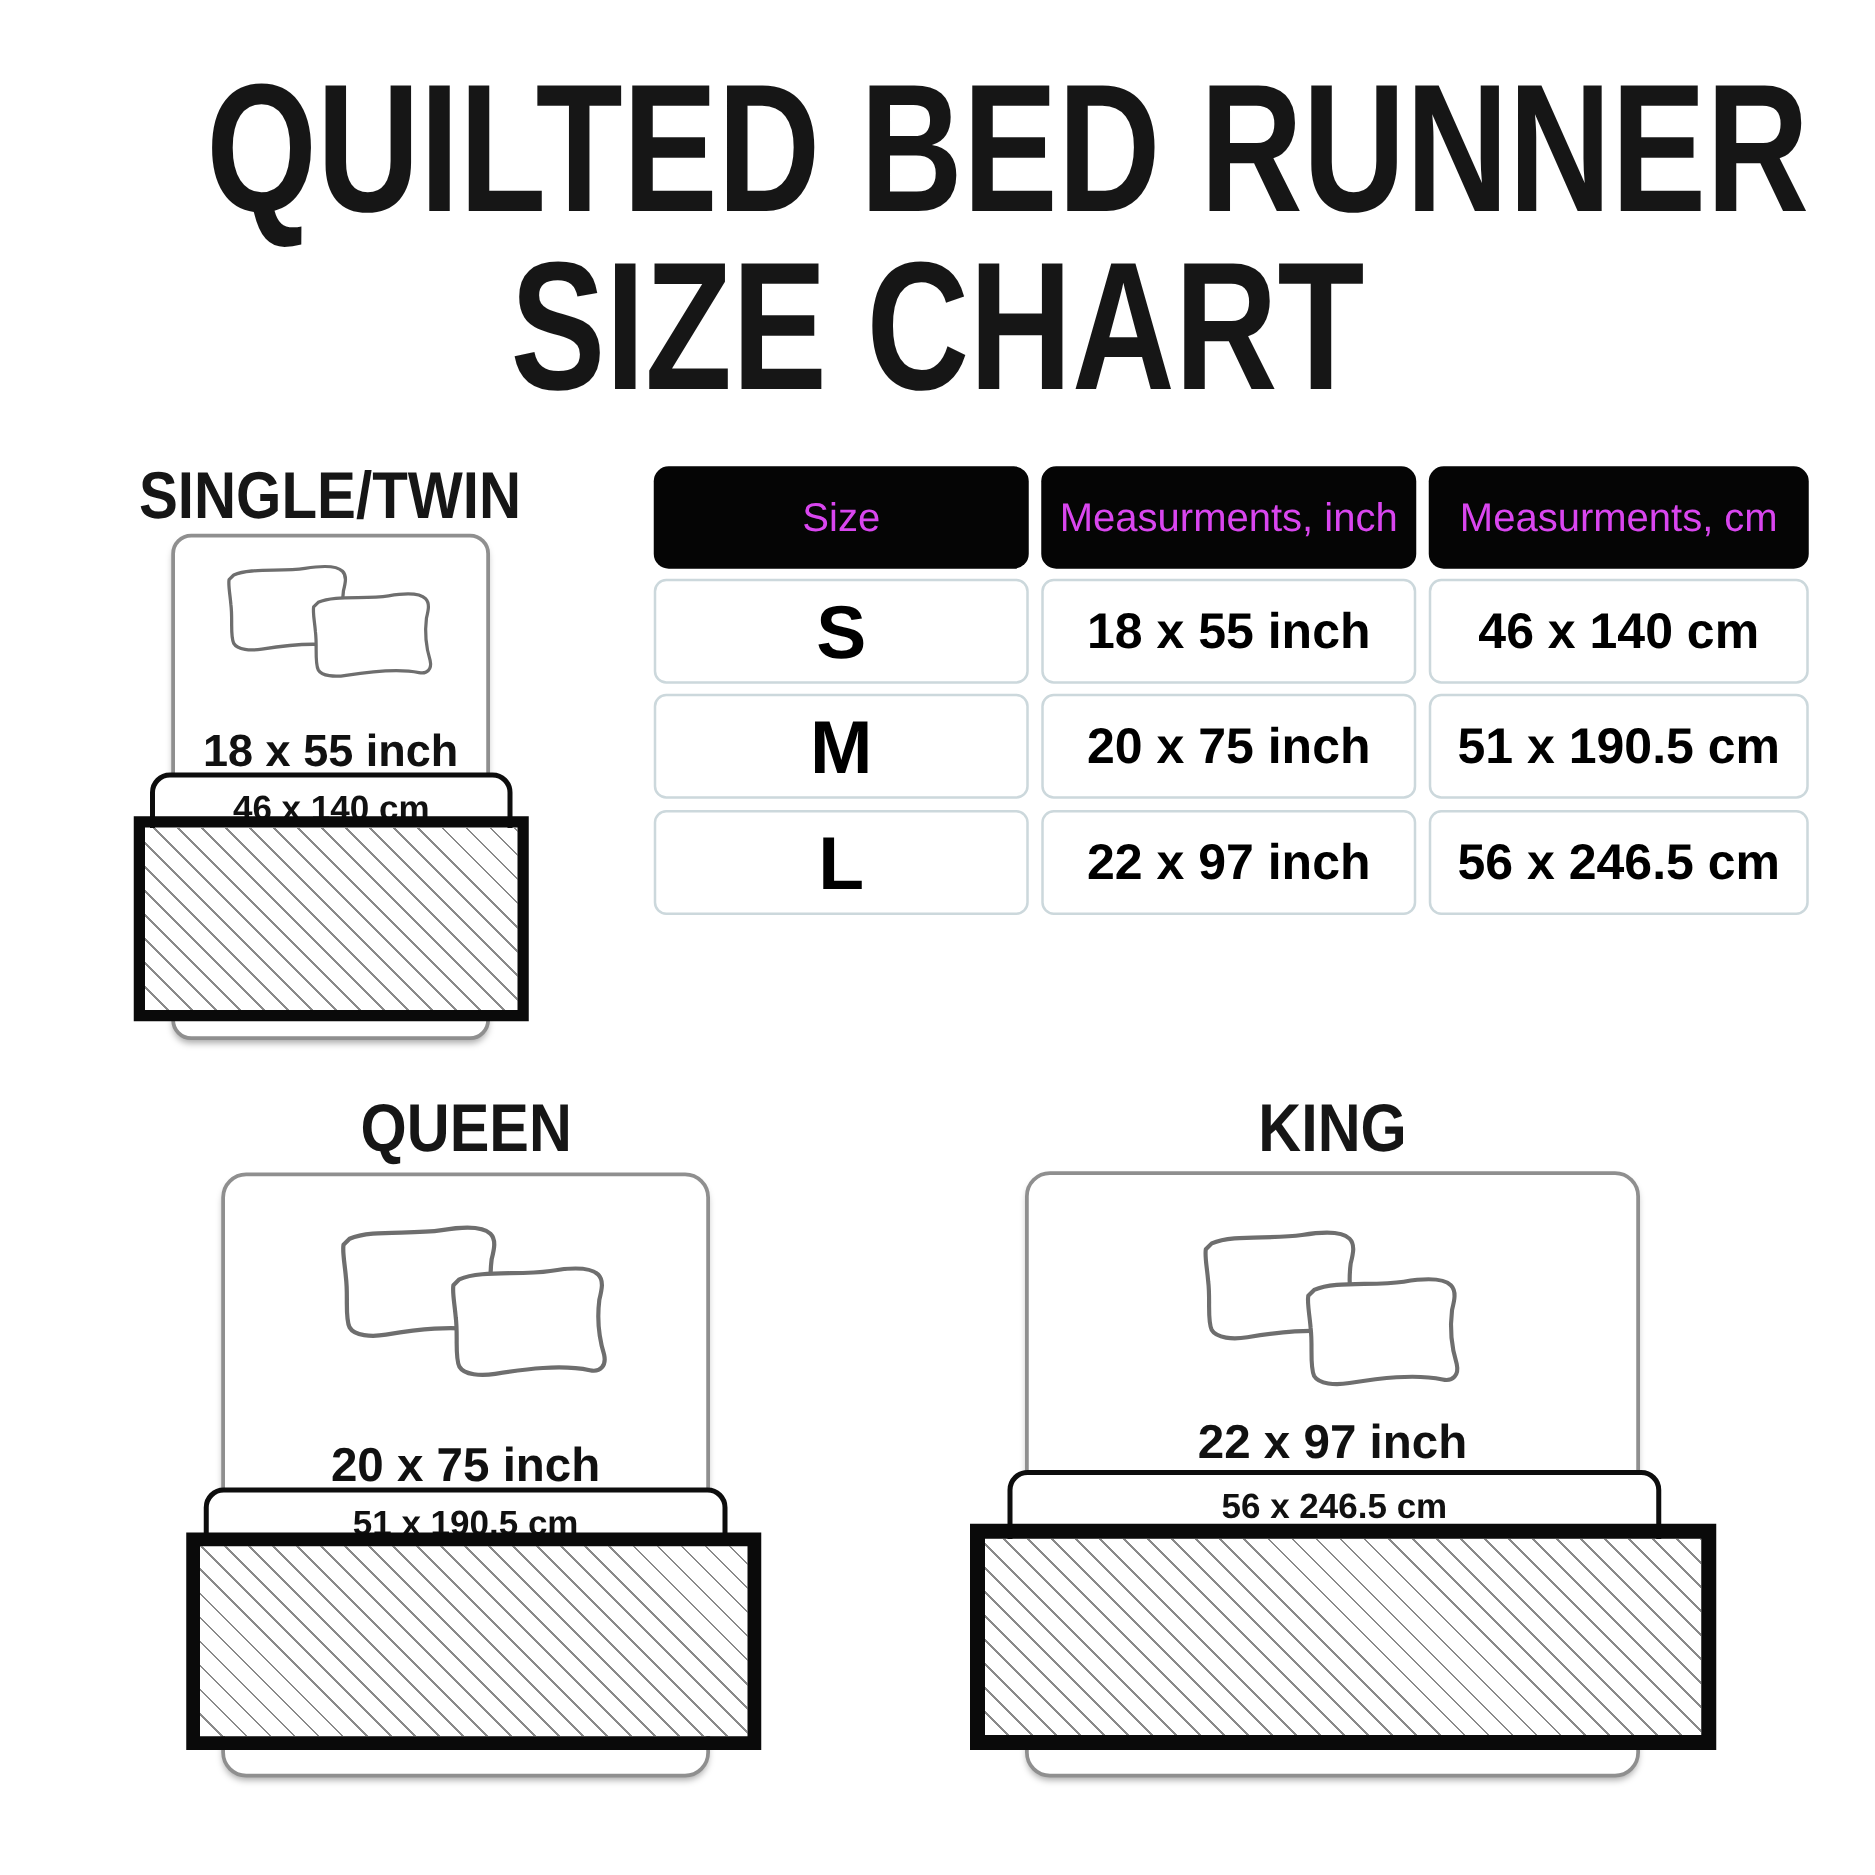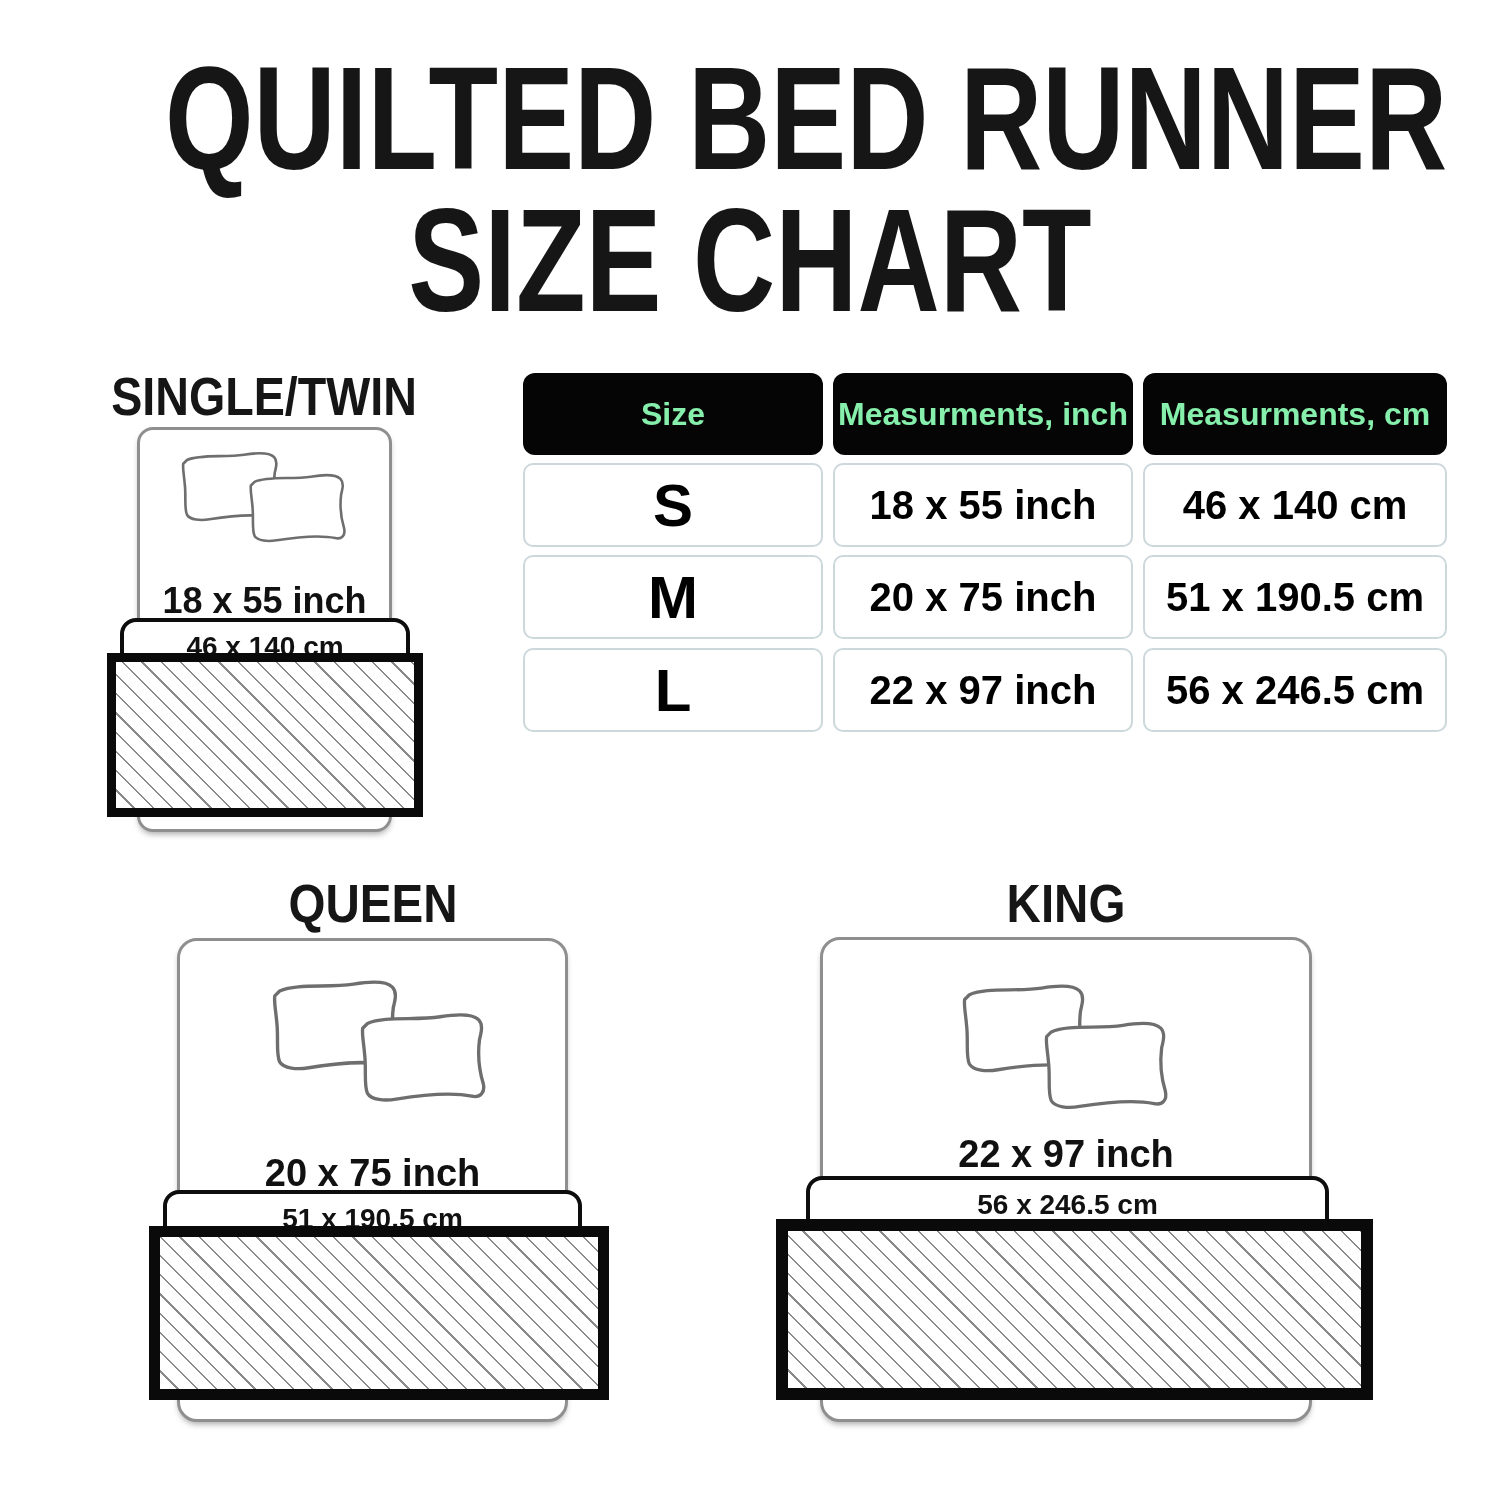--- a/index.html
+++ b/index.html
@@ -71,21 +71,21 @@
       45deg, rgba(0,0,0,0) 0px, rgba(0,0,0,0) 12px, #8a8a8a 12px, #8a8a8a 13.6px);
     background-clip: padding-box;
   }
   #runner-single { left: 107px; top: 653px;  width: 316px; height: 164px; border-width: 9px; }
   #runner-queen  { left: 149px; top: 1226px; width: 460px; height: 174px; border-width: 11px; }
   #runner-king   { left: 776px; top: 1219px; width: 597px; height: 181px; border-width: 12px; }
 
   
   .th {
     position: absolute; height: 82px; background: #050505; border-radius: 12px;
-    color: #86efac; font-weight: 700; font-size: 32px;
+    color: #d946ef; font-weight: 400; font-size: 32px;
     display: flex; align-items: center; justify-content: center; white-space: nowrap;
   }
   #th-size { left: 523px;  top: 373px; width: 300px; }
   #th-inch { left: 833px;  top: 373px; width: 300px; }
   #th-cm   { left: 1143px; top: 373px; width: 304px; }
 
   .td {
     position: absolute; height: 84px; box-sizing: border-box;
     background: #ffffff; border: 2px solid #ccd8dc; border-radius: 10px;
     display: flex; align-items: center; justify-content: center;

